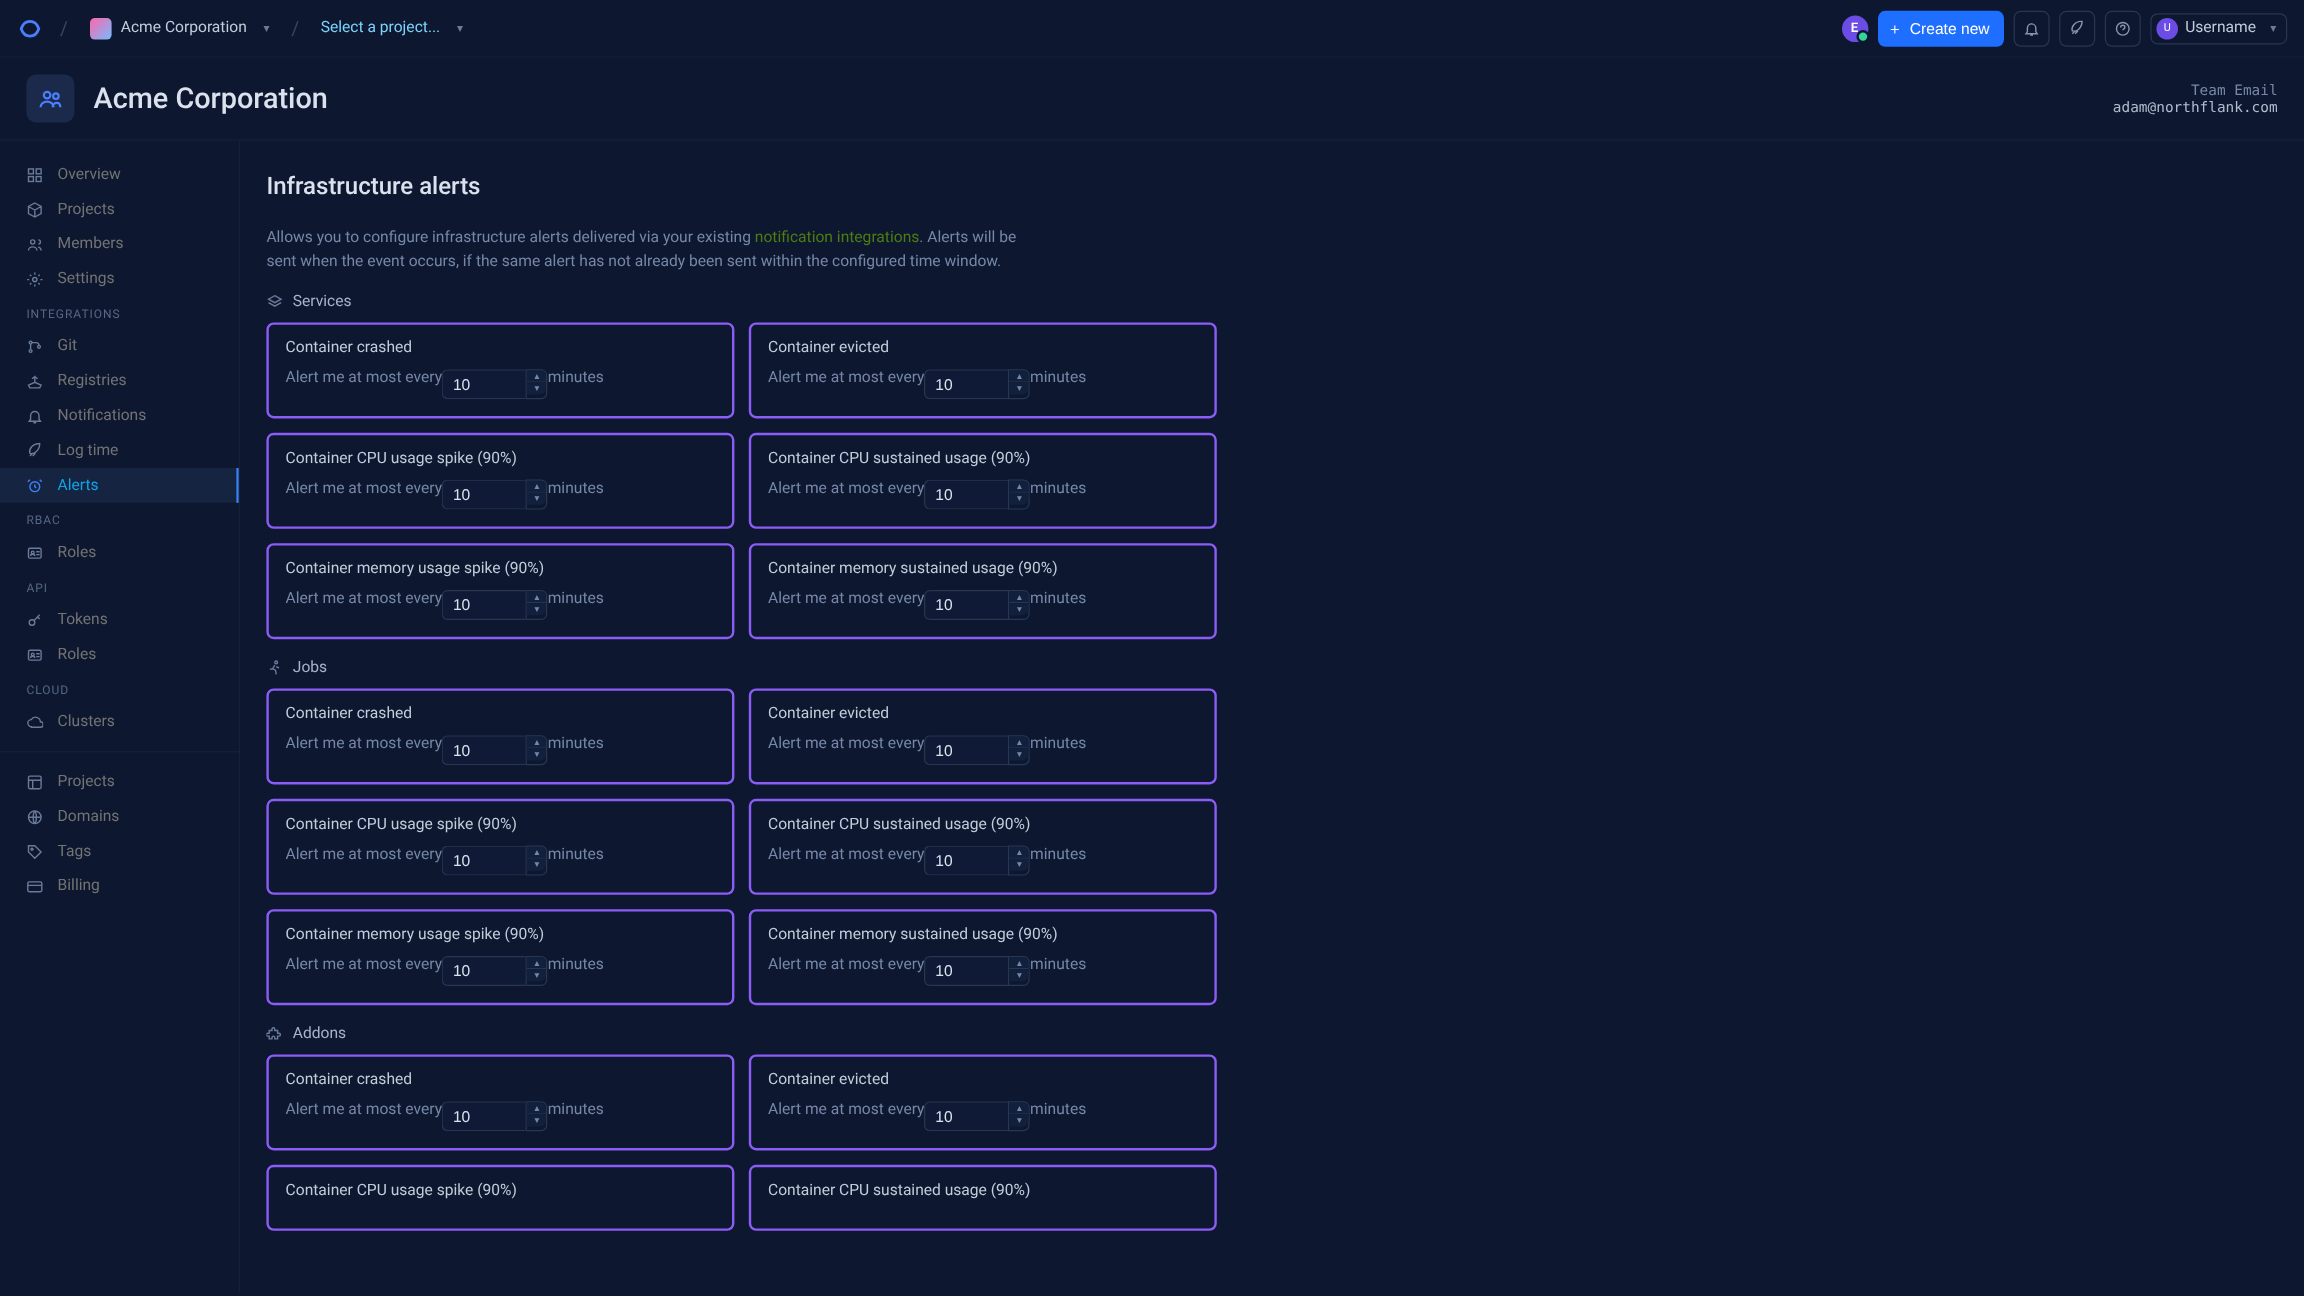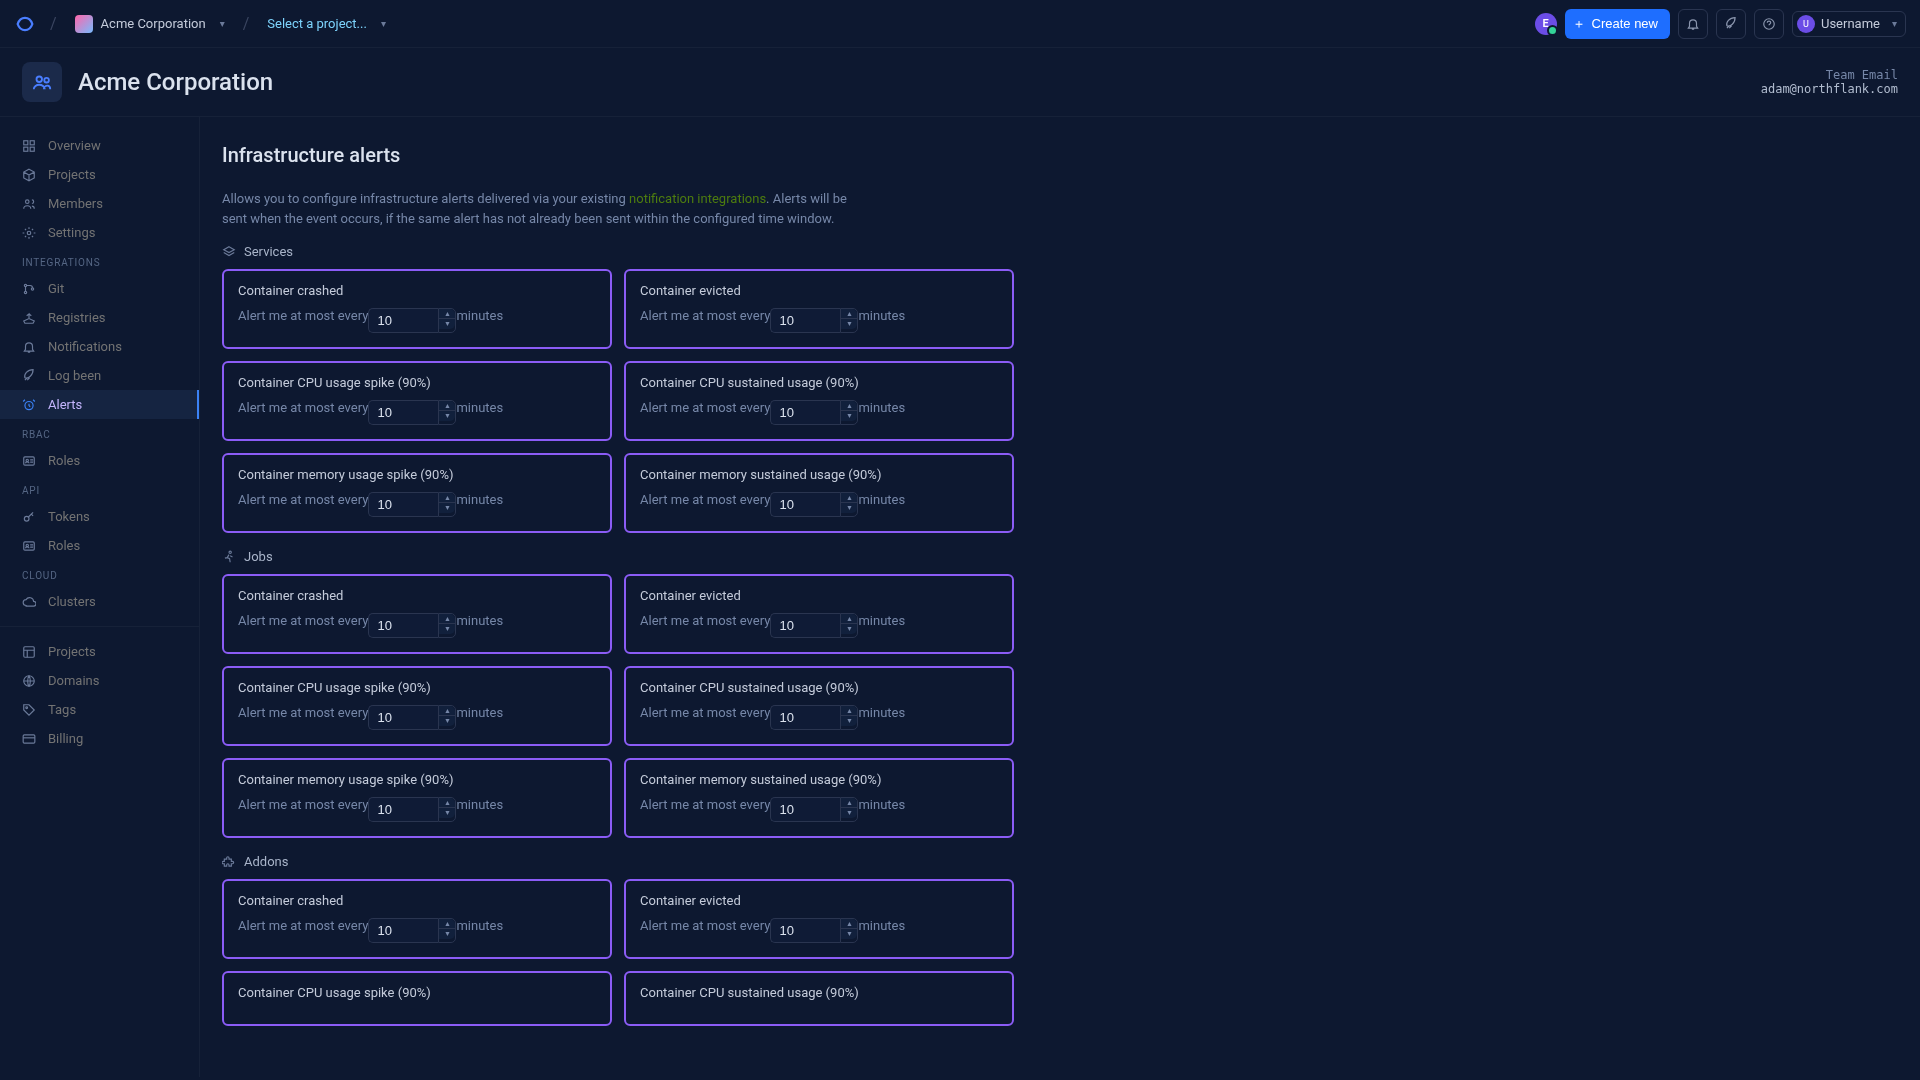--- a/index.html
+++ b/index.html
@@ -80,21 +80,21 @@
 }
 .sb-heading {
   font-size: 10px; letter-spacing: 0.08em; color: #556684;
   padding: 10px 22px 6px; text-transform: uppercase;
 }
 .sb-item {
   display: flex; align-items: center; gap: 12px;
   padding: 7px 22px; color: #737373; cursor: pointer; font-size: 13px;
   border-right: 2px solid transparent;
 }
-.sb-item.active { background: #152441; color: #c4b5fd; border-right-color: #3b82f6; }
+.sb-item.active { background: #152441; color: #0ea5e9; border-right-color: #3b82f6; }
 .sb-item.active .sb-ico { color: #3b82f6; }
 .sb-ico { width: 14px; height: 14px; color: #6b7a99; flex-shrink: 0; }
 .sb-divider { height: 1px; background: rgba(255,255,255,0.04); margin: 10px 0; }
 
 .main { flex: 1; overflow-y: auto; padding: 26px 22px 60px; }
 .page-title { font-size: 20px; color: #dbe2ee; font-weight: 500; margin-bottom: 22px; }
 .page-desc { font-size: 13px; color: #7687a8; max-width: 640px; line-height: 1.5; }
 .page-desc a { color: #4d7c0f; text-decoration: none; }
 .section-title { font-size: 15px; color: #c4cbda; margin: 26px 0 14px; font-weight: 500; }
 .group-header { display: flex; align-items: center; gap: 8px; margin: 16px 0 10px; color: #a9b4c9; font-size: 13px; }
@@ -254,21 +254,21 @@
           </svg>
         </span>
         <span>Notifications</span>
       </div>
       <div class="sb-item">
         <span>
           <svg class="sb-ico" viewBox="0 0 24 24" fill="none" stroke="currentColor" stroke-width="2">
             <path d="M5 19l4-4m-4 0c-2-6 4-14 14-14 0 10-8 16-14 14zm4 4l4-4"></path>
           </svg>
         </span>
-        <span>Log been</span>
+        <span>Log time</span>
       </div>
       <div class="sb-item active">
         <span>
           <svg class="sb-ico" viewBox="0 0 24 24" fill="none" stroke="currentColor" stroke-width="2">
             <circle cx="12" cy="13" r="7"></circle>
             <path d="M12 10v3l2 2M5 3L2 6M22 6l-3-3"></path>
           </svg>
         </span>
         <span>Alerts</span>
       </div>

